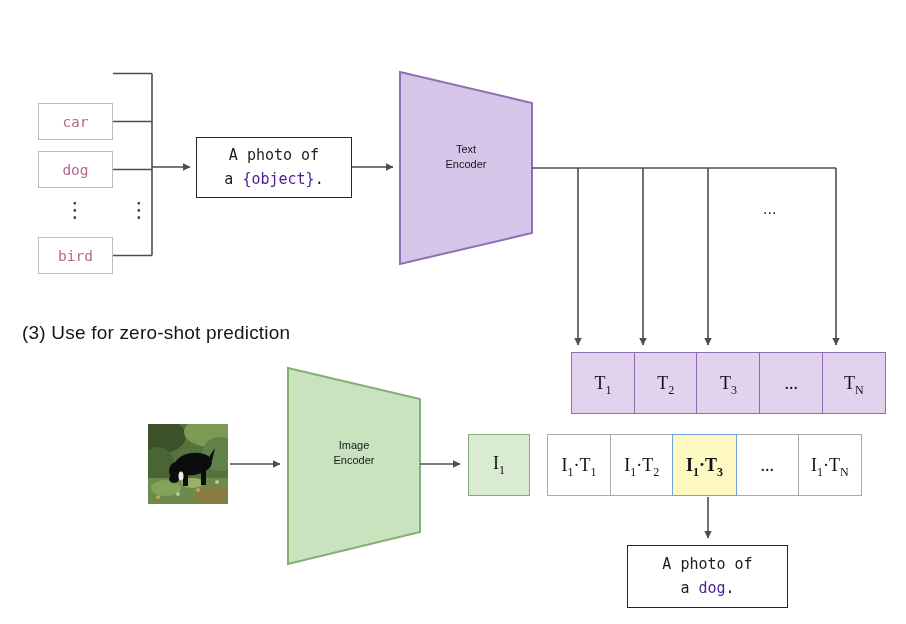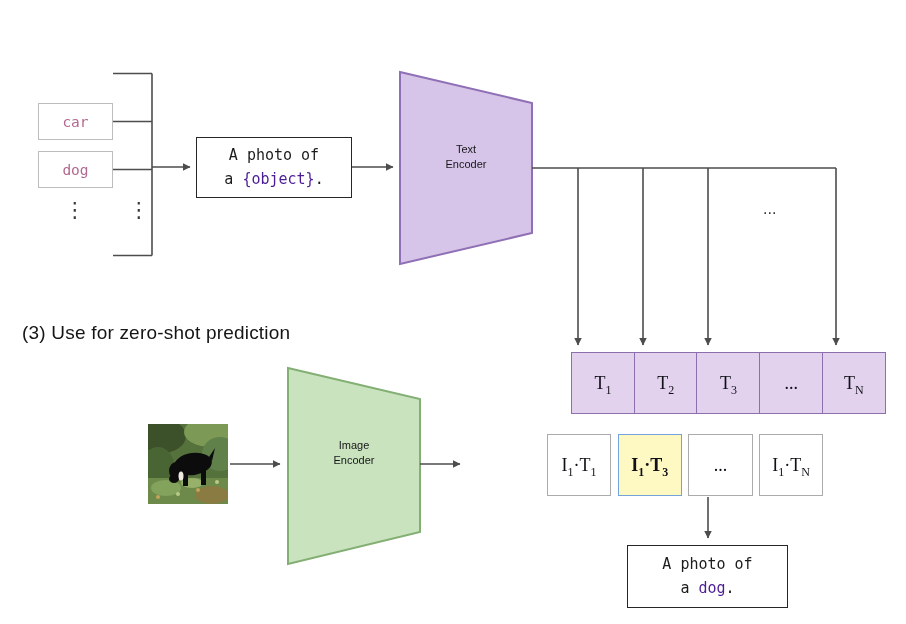--- a/index.html
+++ b/index.html
@@ -90,20 +90,21 @@
 
     <line x1="708" y1="497" x2="708" y2="538" stroke="#4d4d4d" stroke-width="1.6" marker-end="url(#ah)"></line>
   </svg>
 
   <div class="heading" style="left:22px;top:322px;">(3) Use for zero-shot prediction</div>
 
   <div class="label-box" style="top:103px;">car</div>
   <div class="label-box" style="top:151px;">dog</div>
   <div class="vdots" style="left:60px;top:200px;">⋮</div>
   <div class="vdots" style="left:124px;top:200px;">⋮</div>
+  <div class="label-box" style="top:237px;">bird</div>
 
   <div class="mono-box" style="left:196px;top:137px;width:156px;height:61px;">
     <span>A photo of</span>
     <span><span>a </span><span class="obj">{object}</span><span>.</span></span>
   </div>
 
   <div class="trap-label" style="left:400px;top:142px;">
     <span style="display:block;">Text</span>
     <span style="display:block;">Encoder</span>
   </div>
@@ -148,24 +149,30 @@
     <circle cx="10" cy="73" r="2" fill="#c2a35a"></circle>
     <ellipse cx="45" cy="40" rx="19" ry="11" fill="#0c0c0c" transform="rotate(-8 45 40)"></ellipse>
     <ellipse cx="28" cy="47" rx="7" ry="9" fill="#0c0c0c"></ellipse>
     <ellipse cx="26" cy="55" rx="5" ry="4" fill="#0c0c0c"></ellipse>
     <rect x="35" y="46" width="5" height="16" fill="#0c0c0c"></rect>
     <rect x="53" y="45" width="5" height="16" fill="#0c0c0c"></rect>
     <path d="M61 33 L67 24 L64 37 Z" fill="#0c0c0c"></path>
     <ellipse cx="33" cy="52" rx="2.5" ry="4.5" fill="#efeadf"></ellipse>
   </svg>
 
+  <div class="i-box">
+    <span><span>I</span><sub style="font-size:12px;">1</sub></span>
+  </div>
 
-  <div class="row m-row" style="left:547px;top:434px;gap:8px;">
+  <div class="row m-row" style="left:547px;top:434px;">
     <div class="cell">
         <span><span>I</span><sub>1</sub><span>·</span><span>T</span><sub>1</sub></span>
+      </div>
+    <div class="cell">
+        <span><span>I</span><sub>1</sub><span>·</span><span>T</span><sub>2</sub></span>
       </div>
     <div class="cell hl">
         <span><span>I</span><sub>1</sub><span>·</span><span>T</span><sub>3</sub></span>
       </div>
     <div class="cell">
         <span>...</span>
       </div>
     <div class="cell">
         <span><span>I</span><sub>1</sub><span>·</span><span>T</span><sub>N</sub></span>
       </div>

